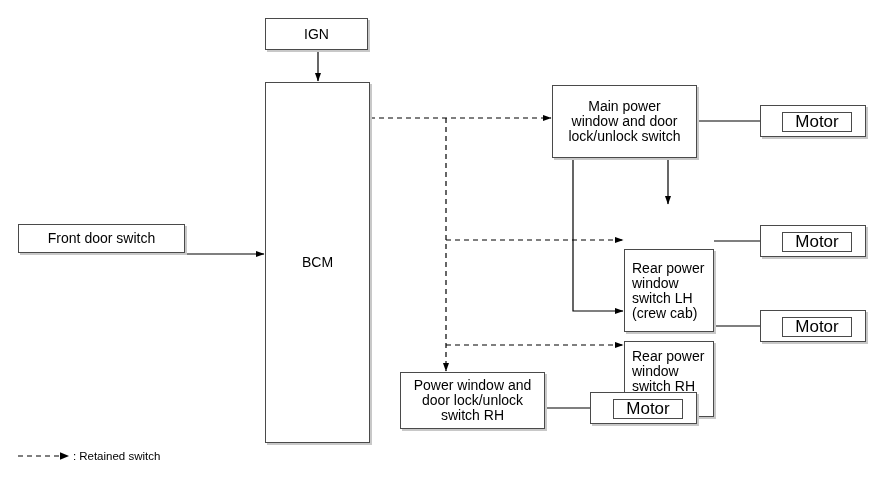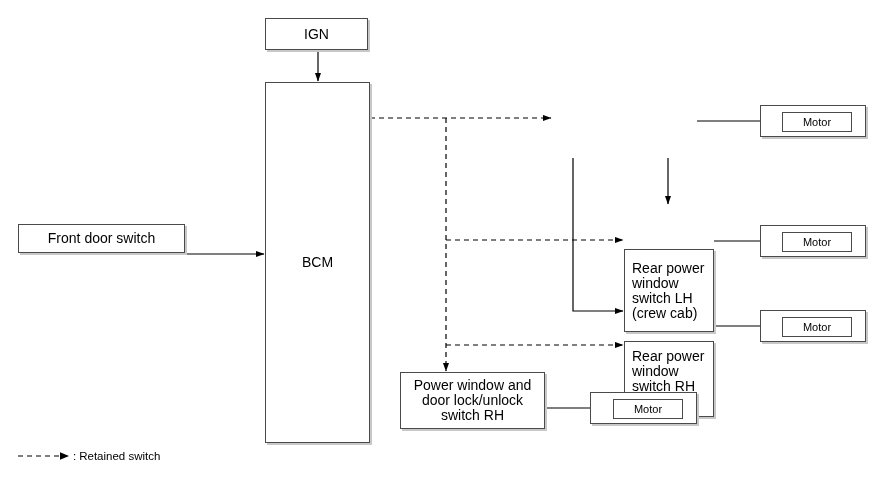--- a/index.html
+++ b/index.html
@@ -55,21 +55,21 @@
     box-shadow: 2px 2px 0 0 #c8c8c8;
   }
   .motor-inner {
     position: absolute;
     box-sizing: border-box;
     background: #ffffff;
     border: 1px solid #4a4a4a;
     display: flex;
     align-items: center;
     justify-content: center;
-    font-size: 11px;
+    font-size: 17px;
     color: #000000;
   }
   .legend {
     position: absolute;
     left: 18px;
     top: 450px;
     display: flex;
     align-items: center;
     font-size: 11.5px;
     color: #000000;
@@ -145,20 +145,25 @@
   </div>
 
   <div class="node" style="left:265px; top:82px; width:105px; height:361px;">
     <span class="node-label">BCM</span>
   </div>
 
   <div class="node" style="left:18px; top:224px; width:167px; height:29px;">
     <span class="node-label">Front door switch</span>
   </div>
 
+  <div class="node" style="left:552px; top:85px; width:145px; height:73px;">
+    <span class="node-label">Main power
+window and door
+lock/unlock switch</span>
+  </div>
 
   <div class="node left-align" style="left:624px; top:205px; width:90px; height:83px;">
     <span class="node-label">Rear power
 window
 switch LH
 (crew cab)</span>
   </div>
 
   <div class="node left-align" style="left:624px; top:297px; width:90px; height:76px;">
     <span class="node-label">Rear power

